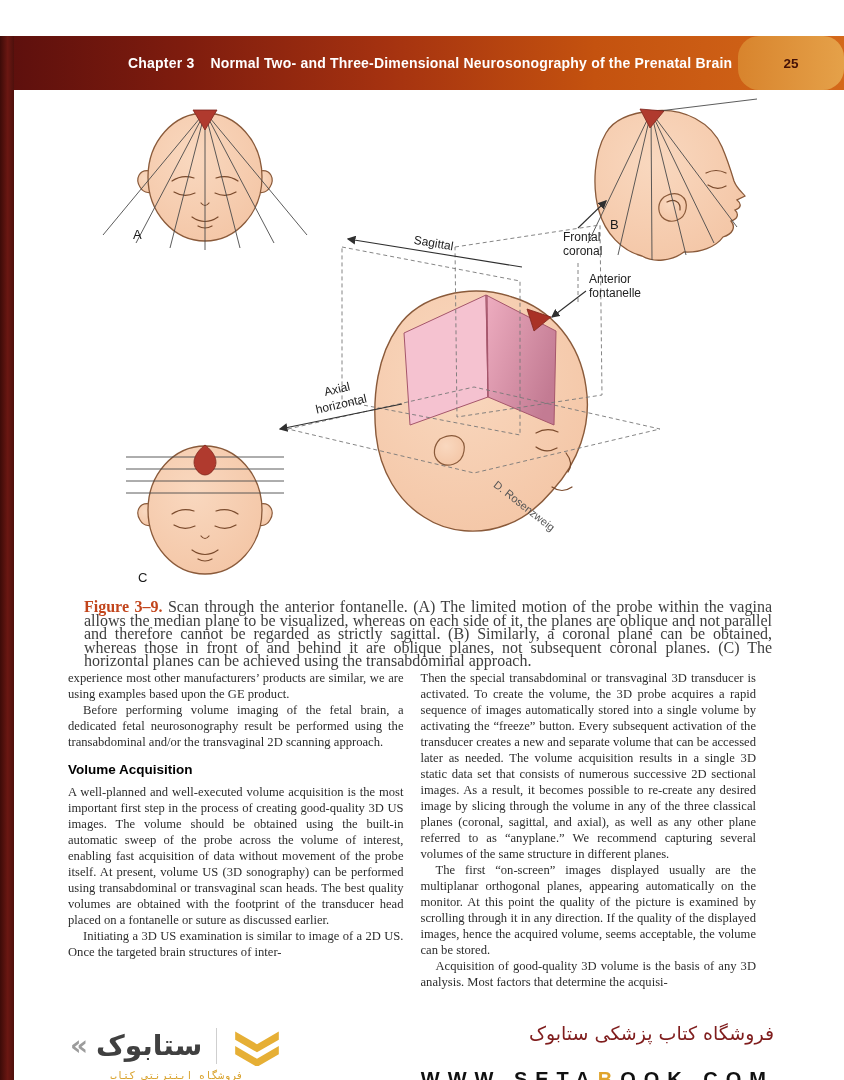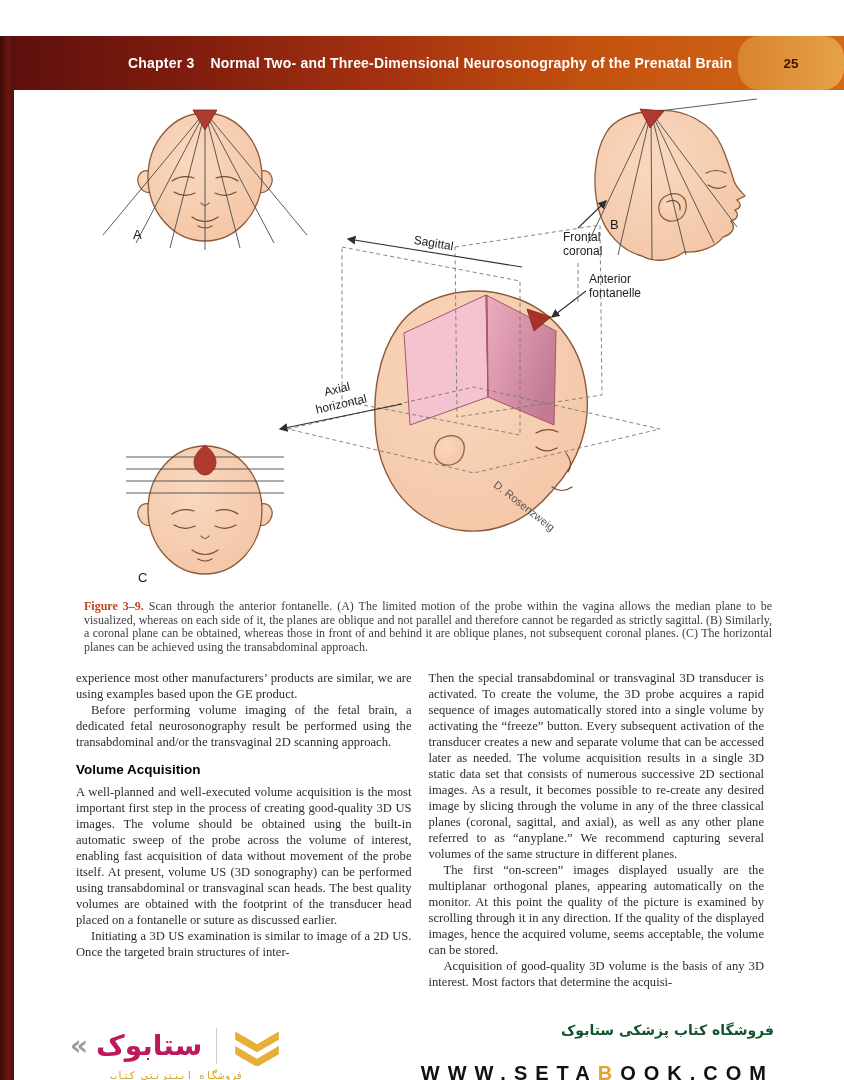--- a/index.html
+++ b/index.html
@@ -24,41 +24,41 @@
     font-family:"Liberation Sans",sans-serif; font-weight:bold; font-size:13.5px; color:#441106;border-radius:21px; }
 
   
   .figure { position:absolute; left:0; top:95px; width:844px; height:505px; }
   .fig-letter { font-family:"Liberation Sans",sans-serif; font-size:13px; fill:#1a1a1a; }
   .fig-label  { font-family:"Liberation Sans",sans-serif; font-size:12px; fill:#222; }
   .fig-sign   { font-family:"Liberation Sans",sans-serif; font-size:11px; fill:#555; }
 
   
   .caption { position:absolute; left:84px; top:600px; width:688px;
-    font-size:12px; line-height:13.6px; text-align:justify; color:#3e3e3e; }
+    font-size:16px; line-height:13.6px; text-align:justify; color:#3e3e3e; }
   .cap-label { color:#c2451c; font-weight:bold; }
 
   
-  .columns { position:absolute; left:76px; top:670px; width:688px; display:flex; gap:17px; }
+  .columns { position:absolute; left:68px; top:670px; width:688px; display:flex; gap:17px; }
   .col { width:336px; font-size:12.6px; line-height:16px; text-align:justify; color:#2d2d2d; }
   .col p { margin:0; }
   .col p.indent { text-indent:15px; }
   .section-heading { font-family:"Liberation Sans",sans-serif; color:#000000;
     font-size:13.5px; font-weight:bold; margin:12px 0 6px 0; }
 
   
   .page-footer { position:absolute; left:0; right:0; top:1022px; height:58px; }
   .logo { position:absolute; left:70px; top:4px; }
   .logo-row { display:flex; align-items:center; gap:8px; }
   .logo-guillemet { font-family:"DejaVu Sans",sans-serif; font-size:28px; font-weight:bold; color:#9c9c9c; line-height:1; }
-  .logo-script { font-family:"DejaVu Sans",sans-serif; font-size:28px; font-weight:bold; color:#be185d; line-height:1; }
+  .logo-script { font-family:"DejaVu Sans",sans-serif; font-size:28px; font-weight:bold; color:#404040; line-height:1; }
   .logo-divider { width:1px; height:36px; background:#cfcfcf; margin:0 6px; }
   .logo-tagline { font-family:Liberation Mono, monospace; color:#d9a32e; font-size:10.5px; margin-top:3px; text-align:center; }
   .footer-right { position:absolute; right:70px; top:0; text-align:right; }
-  .shop-title { font-family:"DejaVu Sans",sans-serif; font-weight:bold; font-size:14px; color:#14532d; direction:rtl; }
+  .shop-title { font-family:"DejaVu Sans",sans-serif; font-weight:normal; font-size:19px; color:#7f1d1d; direction:rtl; }
   .website { font-family:"Liberation Sans",sans-serif; font-weight:bold; font-size:20px;
     letter-spacing:8px; color:#111; margin-top:24px; white-space:nowrap; }
   .website .gold { color:#e0a42c; }
 </style>
 </head>
 <body>
 
 <div class="page">
 
   <div class="spine"></div>
@@ -205,21 +205,21 @@
     <div class="col">
       <p>experience most other manufacturers’ products are similar, we are using examples based upon the GE product.</p>
       <p class="indent">Before performing volume imaging of the fetal brain, a dedicated fetal neurosonography result be performed using the transabdominal and/or the transvaginal 2D scanning approach.</p>
       <h3 class="section-heading">Volume Acquisition</h3>
       <p>A well-planned and well-executed volume acquisition is the most important first step in the process of creating good-quality 3D US images. The volume should be obtained using the built-in automatic sweep of the probe across the volume of interest, enabling fast acquisition of data without movement of the probe itself. At present, volume US (3D sonography) can be performed using transabdominal or transvaginal scan heads. The best quality volumes are obtained with the footprint of the transducer head placed on a fontanelle or suture as discussed earlier.</p>
       <p class="indent">Initiating a 3D US examination is similar to image of a 2D US. Once the targeted brain structures of inter-</p>
     </div>
     <div class="col">
       <p>Then the special transabdominal or transvaginal 3D transducer is activated. To create the volume, the 3D probe acquires a rapid sequence of images automatically stored into a single volume by activating the “freeze” button. Every subsequent activation of the transducer creates a new and separate volume that can be accessed later as needed. The volume acquisition results in a single 3D static data set that consists of numerous successive 2D sectional images. As a result, it becomes possible to re-create any desired image by slicing through the volume in any of the three classical planes (coronal, sagittal, and axial), as well as any other plane referred to as “anyplane.” We recommend capturing several volumes of the same structure in different planes.</p>
       <p class="indent">The first “on-screen” images displayed usually are the multiplanar orthogonal planes, appearing automatically on the monitor. At this point the quality of the picture is examined by scrolling through it in any direction. If the quality of the displayed images, hence the acquired volume, seems acceptable, the volume can be stored.</p>
-      <p class="indent">Acquisition of good-quality 3D volume is the basis of any 3D interest. Most factors that determine the acquisi-</p>
+      <p class="indent">Acquisition of good-quality 3D volume is the basis of any 3D analysis. Most factors that determine the acquisi-</p>
     </div>
   </div>
 
   <footer class="page-footer">
     <div class="logo">
       <div class="logo-row">
         <span class="logo-guillemet">«</span>
         <span class="logo-script" dir="rtl">ستابوک</span>
         <span class="logo-divider"></span>
         <svg class="logo-emblem" width="52" height="40" viewBox="0 0 56 44">

